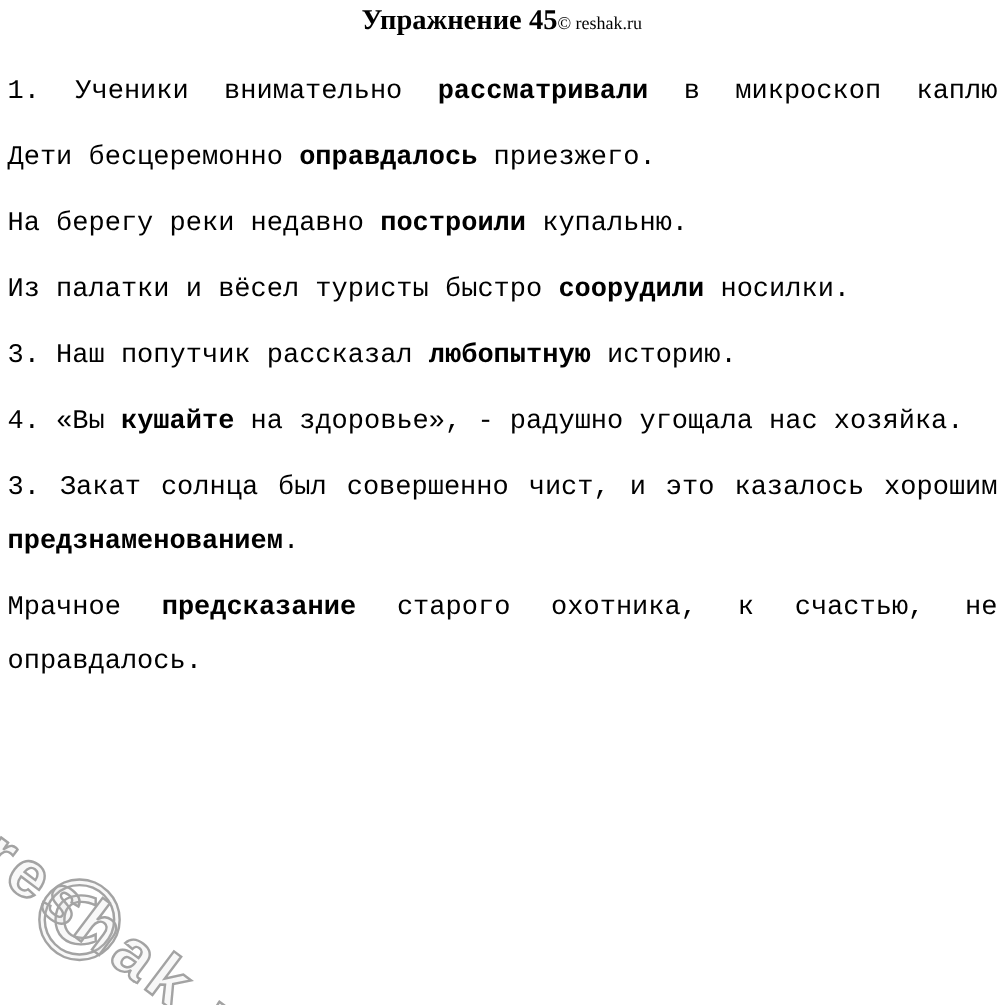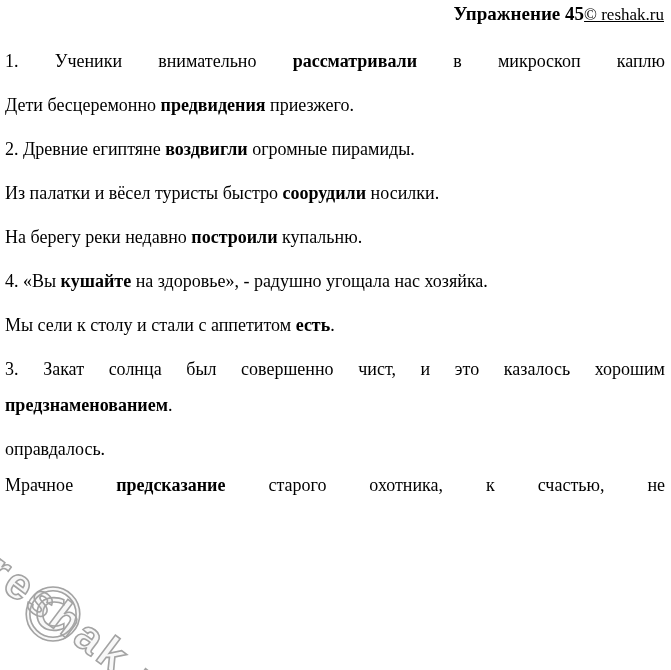--- a/index.html
+++ b/index.html
@@ -9,40 +9,39 @@
     height: 670px;
     overflow: hidden;
     background: #ffffff;
     color: #000000;
     font-family: "Liberation Serif", "DejaVu Serif", serif;
   }
   .header {
     position: relative;
     z-index: 2;
     display: flex;
-    justify-content: flex-end;
+    justify-content: center;
     align-items: baseline;
     padding: 3px 7px 0 5px;
   }
   .title {
     font-size: 19px;
     font-weight: bold;
   }
   .copyright {
-    font-size: 17px;
-    text-decoration: underline;
+    font-size: 12px;
   }
   .content {
     position: relative;
     z-index: 2;
     padding: 18px 6px 0 5px;
     font-size: 18px;
     line-height: 36px;
   }
-  .content p { margin: 0 0 8px 0; }
+  .content p { margin: 0 0 8px 0; font-family: Liberation Mono, monospace; }
   .line { display: block; }
   .line.fill {
     text-align: justify;
     text-align-last: justify;
   }
   b { font-weight: bold; }
 
   
   .watermark {
     position: absolute;
@@ -82,44 +81,41 @@
   <div class="header">
     <span class="title">Упражнение 45</span>
     <span class="copyright">© reshak.ru</span>
   </div>
 
   <div id="content" class="content">
       <p>
         <span class="line fill">1. Ученики внимательно <b>рассматривали</b> в микроскоп каплю</span>
       </p>
       <p>
-        <span class="line">Дети бесцеремонно <b>предвидения</b> приезжего.</span>
+        <span class="line">Дети бесцеремонно <b>оправдалось</b> приезжего.</span>
       </p>
       <p>
-        <span class="line">2. Древние египтяне <b>воздвигли</b> огромные пирамиды.</span>
+        <span class="line">На берегу реки недавно <b>построили</b> купальню.</span>
       </p>
       <p>
         <span class="line">Из палатки и вёсел туристы быстро <b>соорудили</b> носилки.</span>
       </p>
       <p>
-        <span class="line">На берегу реки недавно <b>построили</b> купальню.</span>
+        <span class="line">3. Наш попутчик рассказал <b>любопытную</b> историю.</span>
       </p>
       <p>
         <span class="line">4. «Вы <b>кушайте</b> на здоровье», - радушно угощала нас хозяйка.</span>
-      </p>
-      <p>
-        <span class="line">Мы сели к столу и стали с аппетитом <b>есть</b>.</span>
       </p>
       <p>
         <span class="line fill">3. Закат солнца был совершенно чист, и это казалось хорошим</span>
         <span class="line"><b>предзнаменованием</b>.</span>
       </p>
       <p>
+        <span class="line fill">Мрачное <b>предсказание</b> старого охотника, к счастью, не</span>
         <span class="line">оправдалось.</span>
-        <span class="line fill">Мрачное <b>предсказание</b> старого охотника, к счастью, не</span>
       </p>
     </div>
 
   <div class="watermark">
     <span class="wm-copy">©</span>
     <span class="wm-text">reshak.ru</span>
   </div>
 
 </div>
 

